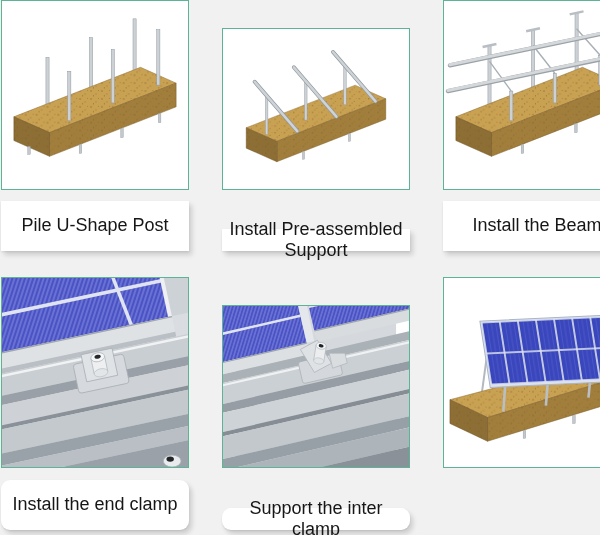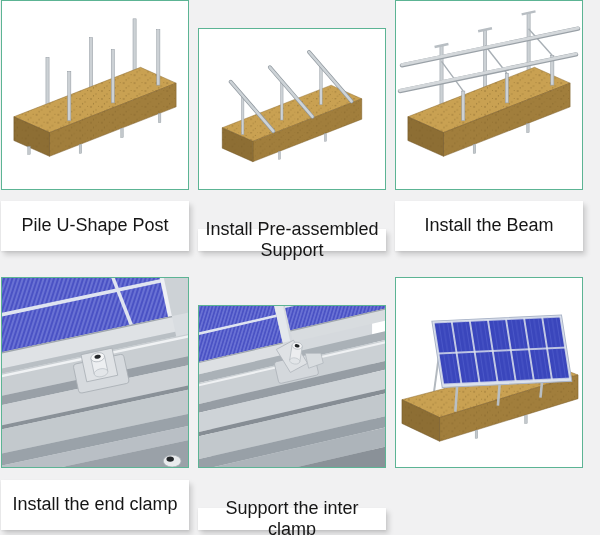--- a/index.html
+++ b/index.html
@@ -5,33 +5,33 @@
   html,body{margin:0;padding:0;}
   body{
     width:600px;height:535px;
     background:#f1f1f2;
     font-family:"Liberation Sans", sans-serif;
     overflow:hidden;
   }
   .steps-grid{
     display:grid;
     grid-template-columns:188px 188px 188px;
-    column-gap:9px;
+    column-gap:33px;
     grid-template-rows:190px 11px 50px 26px 191px 12px 50px;
     padding-left:1px;
   }
   .img-panel{
     background:#ffffff;
     border:1px solid #5cb494;
     box-sizing:border-box;
     overflow:hidden;
     margin:0;
   }
   .img-panel svg{display:block;width:100%;height:100%;}
-  .r1i{grid-row:1;} .r1c{grid-row:3;} .r2i{grid-row:5;} .r2c{grid-row:7;}
+  .r1i{grid-row:1;} .r1c{grid-row:3;} .r2i{grid-row:5;} .r2c{grid-row:7;border-radius:9px;}
   .c1{grid-column:1;} .c2{grid-column:2;margin-top:28px;} .c3{grid-column:3;}
   .caption-card{
     background:#ffffff;
     box-shadow:3px 4px 5px rgba(0,0,0,0.15), 0 1px 2px rgba(0,0,0,0.08);
     display:flex;align-items:center;justify-content:center;
     text-align:center;
     font-size:18px;
     line-height:1.18;
     color:#161616;
     padding:0 3px;

